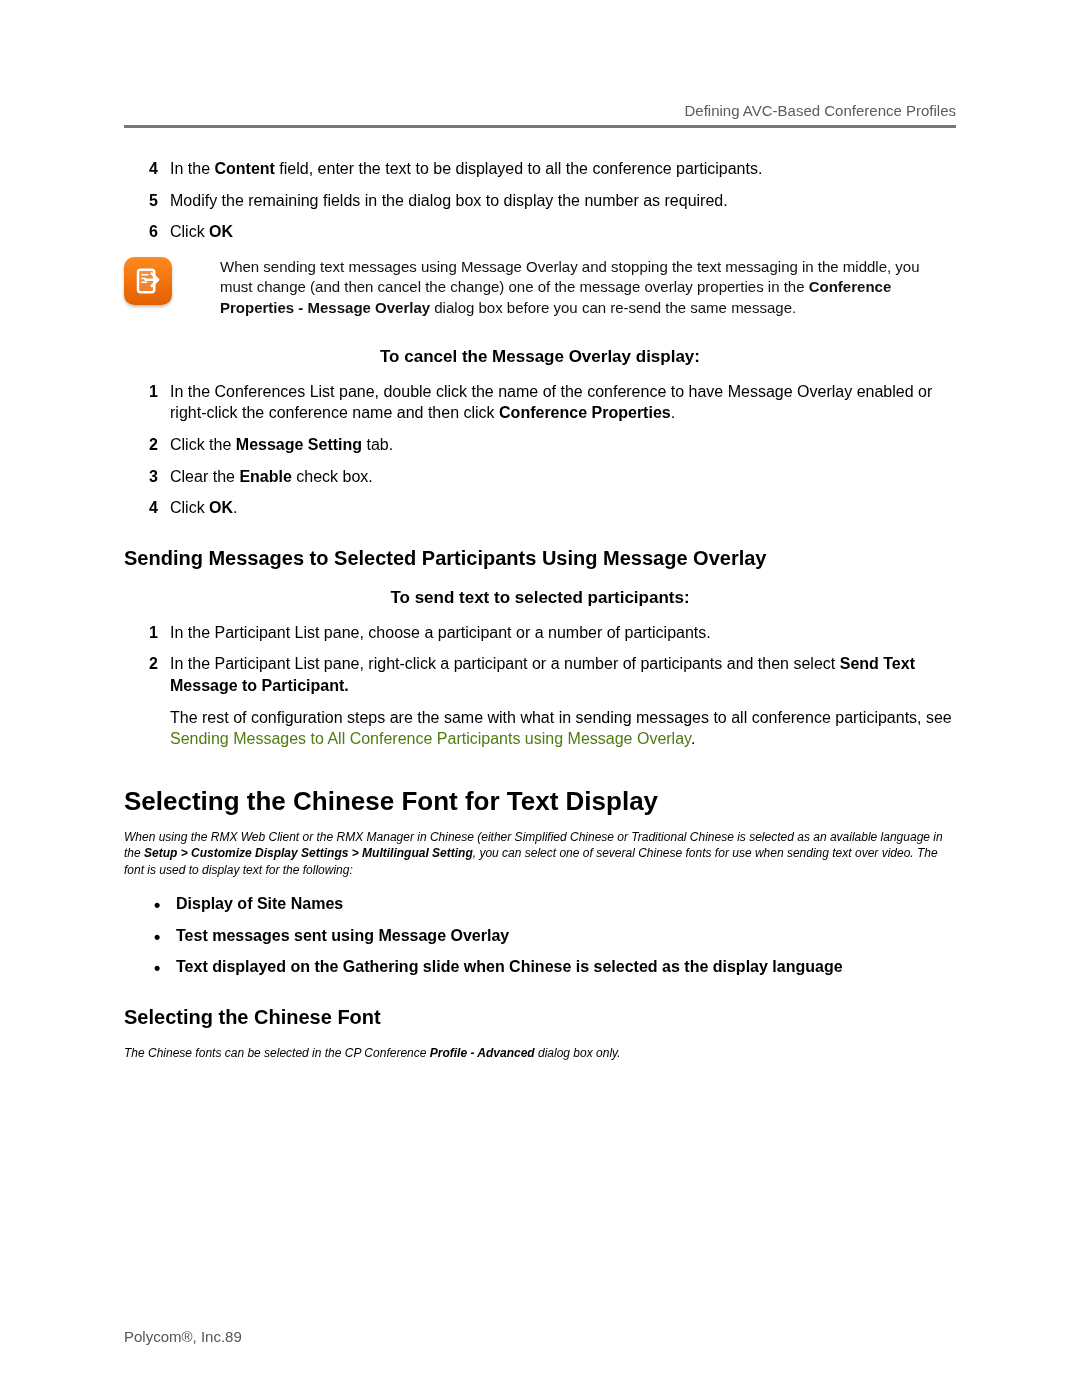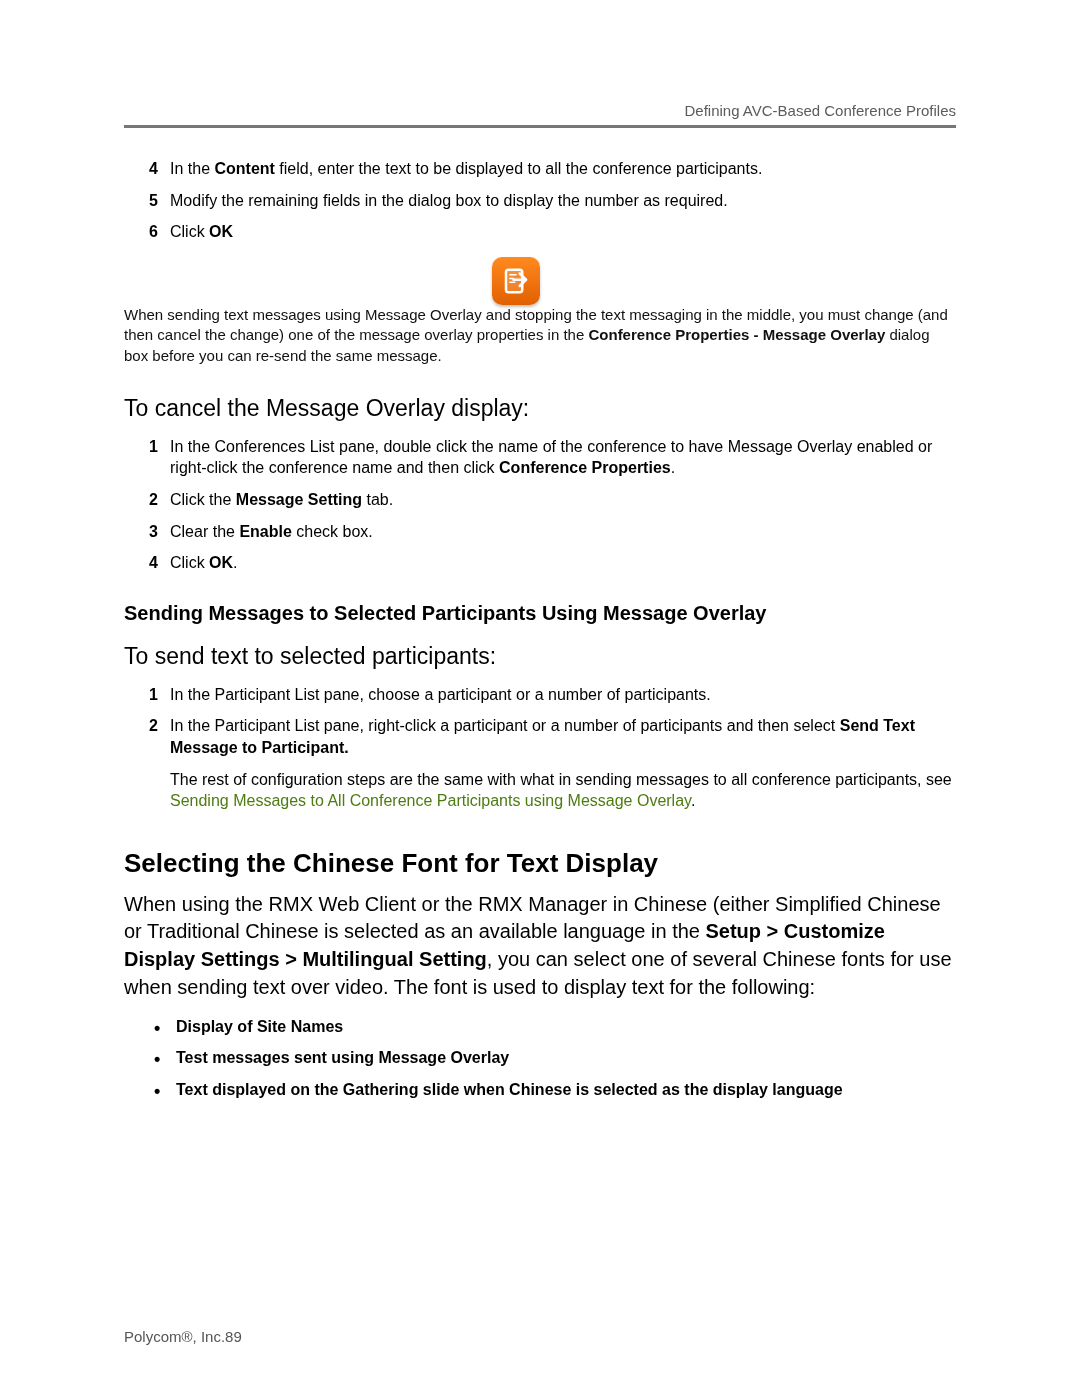--- a/index.html
+++ b/index.html
@@ -45,23 +45,22 @@
     font-weight: 700;
     text-align: right;
     padding-right: 12px;
   }
   .ol-steps li .txt {
     flex: 1;
   }
   .ol-steps li .txt b, strong { font-weight: 700; }
   .note-row {
     display: flex;
-    align-items: center;
+    align-items: flex-start;
     margin: 10px 0 28px 0;
-    flex-direction: column;
   }
   .note-icon {
     width: 48px;
     height: 48px;
     border-radius: 10px;
     background: linear-gradient(#ff8a1f, #e25f00);
     color: #fff;
     flex: 0 0 auto;
     margin-right: 48px;
     display: flex;
@@ -70,38 +69,40 @@
     box-shadow: 0 2px 3px rgba(0,0,0,.25);
   }
   .note-icon svg { width: 30px; height: 30px; }
   .note-text {
     font-size: 15px;
     line-height: 1.38;
     color: #111;
     flex: 1;
   }
   .sub-head {
-    font-size: 23px;
-    font-weight: 400;
+    font-size: 17px;
+    font-weight: 700;
     margin: 18px 0 14px 0;
+    text-align: center;
   }
   .h2x {
     font-size: 20px;
     font-weight: 700;
     margin: 28px 0 16px 0;
   }
   .h1x {
     font-size: 26px;
     font-weight: 700;
     margin: 36px 0 12px 0;
   }
   .body-p {
-    font-size: 20px;
+    font-size: 12px;
     line-height: 1.38;
     margin: 0 0 14px 0;
+    font-style: italic;
   }
   .bullets {
     list-style: none;
     padding: 0;
     margin: 0 0 18px 0;
   }
   .bullets li {
     position: relative;
     padding-left: 52px;
     font-size: 16px;
@@ -202,19 +203,21 @@
     </li>
   </ol>
 
   <div class="h1x">Selecting the Chinese Font for Text Display</div>
   <p class="body-p">When using the RMX Web Client or the RMX Manager in Chinese (either Simplified Chinese or Traditional Chinese is selected as an available language in the <b>Setup &gt; Customize Display Settings &gt; Multilingual Setting</b>, you can select one of several Chinese fonts for use when sending text over video. The font is used to display text for the following:</p>
   <ul class="bullets">
     <li>Display of Site Names</li>
     <li>Test messages sent using Message Overlay</li>
     <li>Text displayed on the Gathering slide when Chinese is selected as the display language</li>
   </ul>
+  <div class="h2x">Selecting the Chinese Font</div>
+  <p class="body-p">The Chinese fonts can be selected in the CP Conference <b>Profile - Advanced</b> dialog box only.</p>
 
   <div class="footer">
     <span>Polycom®, Inc.</span>
     <span>89</span>
   </div>
 
 </div>
 
 </body></html>

